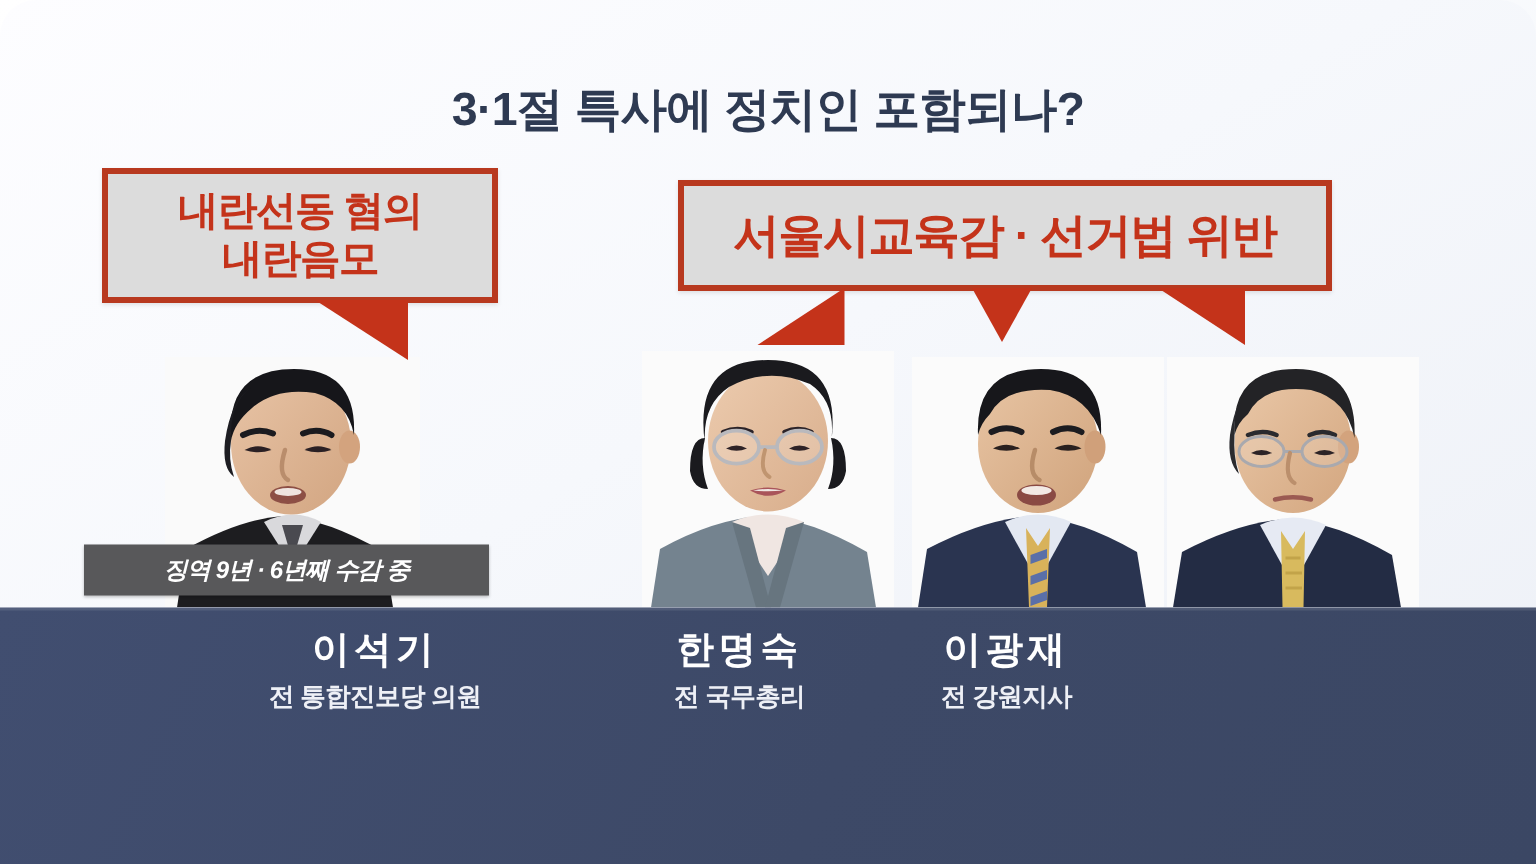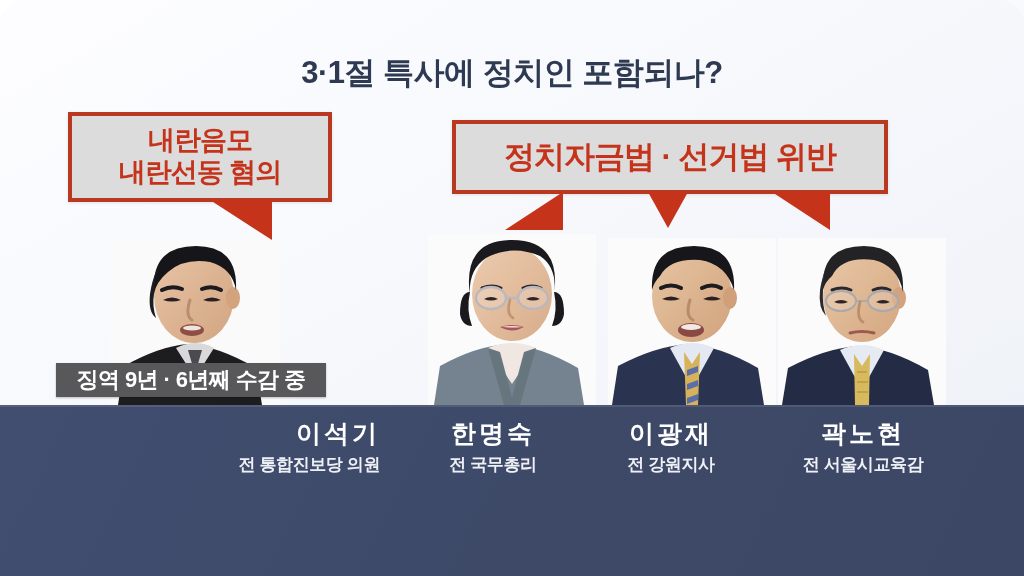--- a/index.html
+++ b/index.html
@@ -117,25 +117,26 @@
     position: absolute;
     left: 56px;
     top: 363px;
     width: 270px;
     height: 34px;
     background: #58585a;
     display: flex;
     align-items: center;
     justify-content: center;
     color: #ffffff;
-    font-size: 22px;
+    font-size: 16px;
     font-weight: bold;
     letter-spacing: -0.6px;
     white-space: nowrap;
     box-shadow: 0 1px 2px rgba(0,0,0,0.25);
+    font-style: italic;
   }
 
   
   #panel {
     position: absolute;
     left: 0;
     top: 405px;
     width: 1024px;
     height: 171px;
     background: linear-gradient(115deg, #414e70 0%, #3d4967 55%, #3b4764 100%);
@@ -328,54 +329,50 @@
         <path d="M56 64 Q63 60 70 64 Q63 67 56 64 Z" fill="#2c2326"></path>
         <path d="M98 64 Q105 60 112 64 Q105 67 98 64 Z" fill="#2c2326"></path>
 
         <path d="M82 64 Q78 80 85 84" stroke="#bb8f6c" stroke-width="2.8" fill="none" stroke-linecap="round"></path>
 
         <path d="M72 95 Q84 92 96 95" stroke="#9b5a52" stroke-width="3" fill="none" stroke-linecap="round"></path>
       </svg>
     </div>
 
     <div class="callout" id="callout-left">
+      <span class="line">내란선동 혐의</span>
       <span class="line">내란음모</span>
-      <span class="line">내란선동 혐의</span>
     </div>
     <div class="tail" id="tail-left"></div>
 
     <div class="callout" id="callout-right">
-      <span class="line">정치자금법 · 선거법 위반</span>
+      <span class="line">서울시교육감 · 선거법 위반</span>
     </div>
     <div class="tail" id="tail-r1"></div>
     <div class="tail" id="tail-r2"></div>
     <div class="tail" id="tail-r3"></div>
 
     <div id="caption-bar">징역 9년 · 6년째 수감 중</div>
 
   </div>
 
   <div id="panel">
     <div id="panel-topline"></div>
 
-    <div class="person-label" style="left:120px; top:15px; width:260px;text-align:right;">
+    <div class="person-label" style="left:120px; top:15px; width:260px;">
       <div class="nm">이석기</div>
       <div class="role">전 통합진보당 의원</div>
     </div>
 
     <div class="person-label" style="left:562px; top:15px; width:218px;">
       <div class="nm">이광재</div>
       <div class="role">전 강원지사</div>
     </div>
 
     <div class="person-label" style="left:382px; top:15px; width:222px;">
       <div class="nm">한명숙</div>
       <div class="role">전 국무총리</div>
     </div>
 
-    <div class="person-label" style="left:752px; top:15px; width:222px;">
-      <div class="nm">곽노현</div>
-      <div class="role">전 서울시교육감</div>
-    </div>
 
   </div>
 
 </div>
 
 </body></html>

